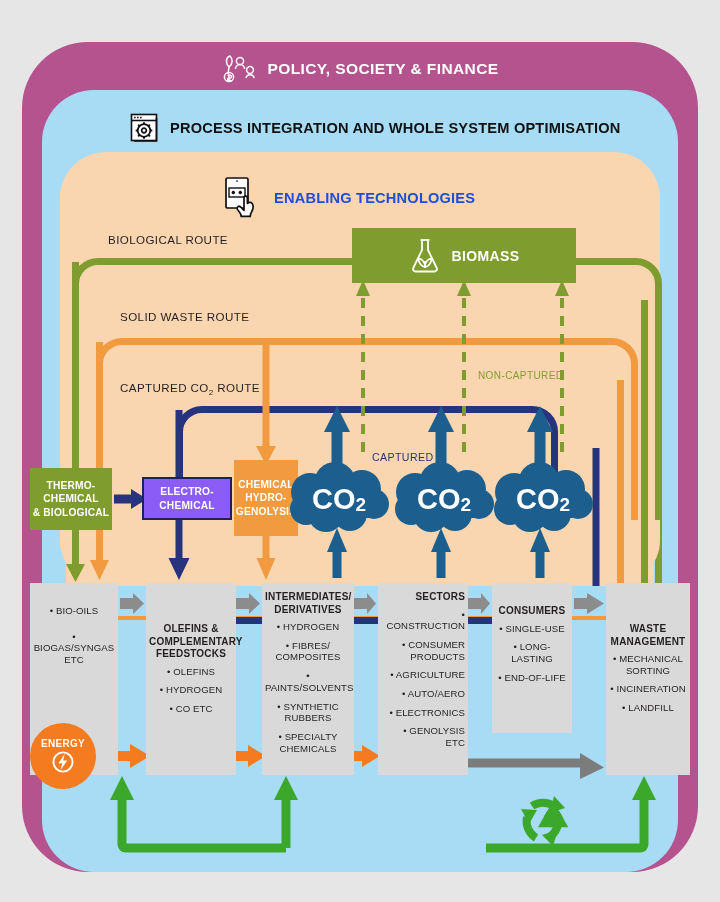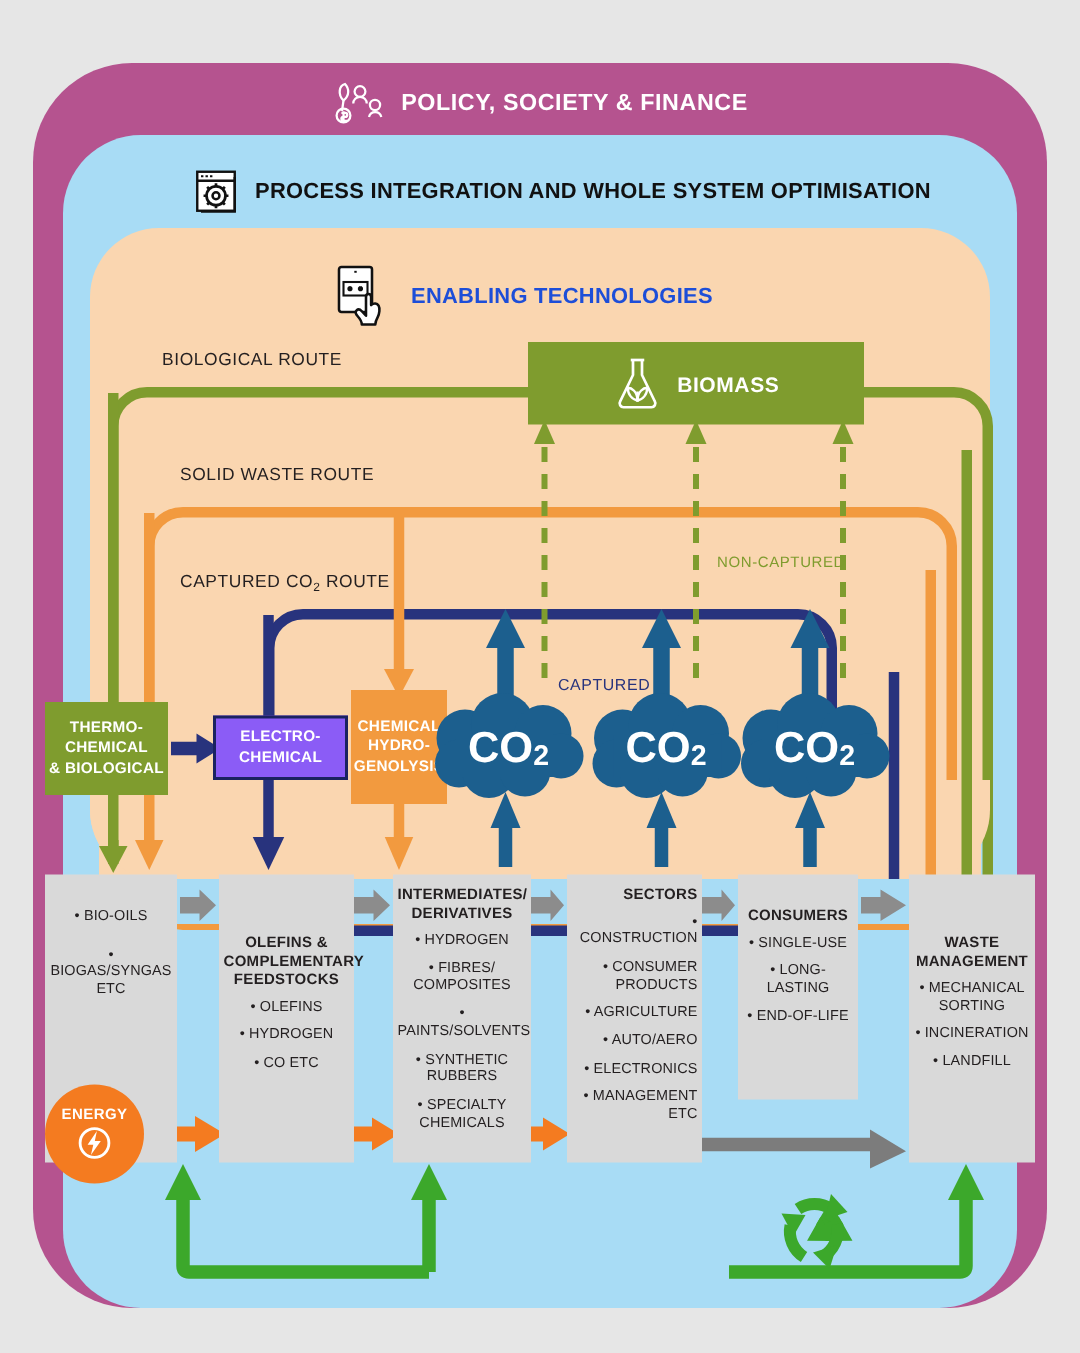--- a/index.html
+++ b/index.html
@@ -378,21 +378,21 @@
   </div>
 
   <div class="abs gbox" id="g4">
     <div class="ttl">SECTORS</div>
     <ul>
       <li>CONSTRUCTION</li>
       <li>CONSUMER PRODUCTS</li>
       <li>AGRICULTURE</li>
       <li>AUTO/AERO</li>
       <li>ELECTRONICS</li>
-      <li>MANAGEMENT ETC</li>
+      <li>GENOLYSIS ETC</li>
     </ul>
   </div>
 
   <div class="abs gbox" id="g5">
     <div class="ttl">CONSUMERS</div>
     <ul>
       <li>SINGLE-USE</li>
       <li>LONG-LASTING</li>
       <li>END-OF-LIFE</li>
     </ul>

